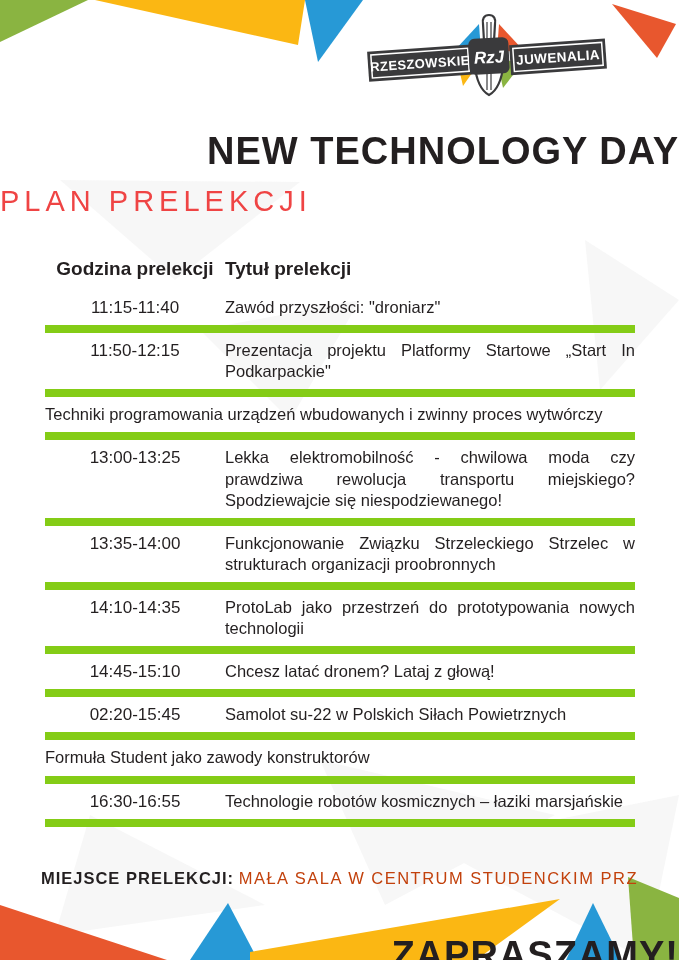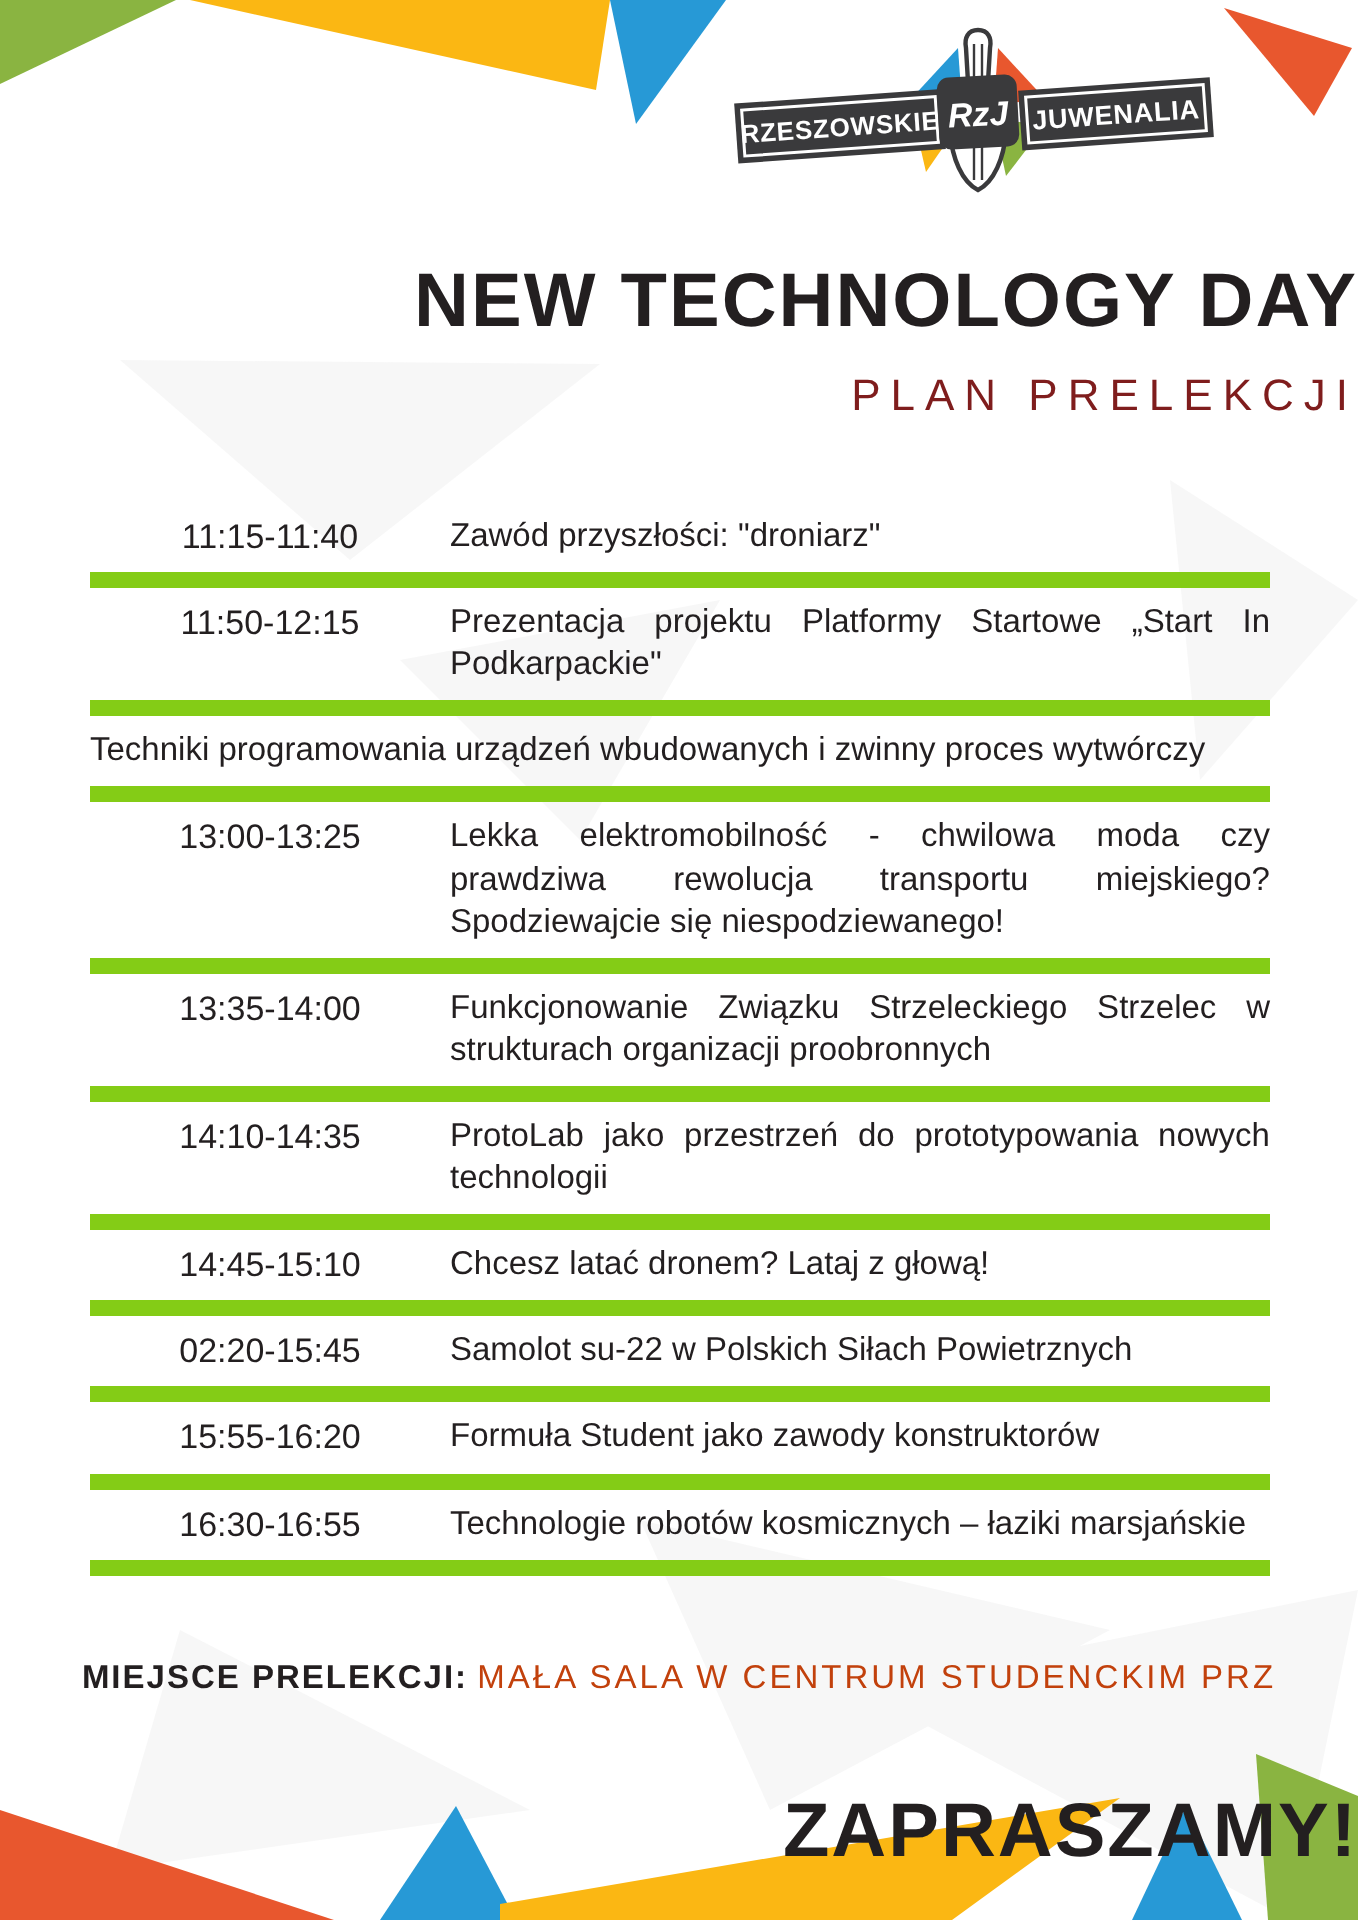--- a/index.html
+++ b/index.html
@@ -8,22 +8,22 @@
     background:#ffffff;font-family:"Liberation Sans",sans-serif;color:#231f20;
   }
   .decor-layer{position:absolute;inset:0;z-index:0;}
   .content{position:relative;z-index:2;}
   .logo{position:absolute;left:362px;top:10px;width:250px;height:94px;z-index:3;}
   .main-title{
     margin:0;padding-top:130px;text-align:right;
     font-size:38px;font-weight:900;letter-spacing:1px;color:#231f20;
   }
   .sub-title{
-    margin:12px 0 0 0;text-align:right;
-    font-size:22px;font-weight:400;letter-spacing:5px;color:#7f1d1d;
+    margin:12px 0 0 0;text-align:left;
+    font-size:29px;font-weight:400;letter-spacing:5px;color:#ef4444;
   }
   .schedule{width:590px;margin:40px 0 0 45px;}
   .schedule-header{display:flex;padding-bottom:10px;}
   .schedule-header .col-time{width:180px;text-align:center;font-weight:700;font-size:19px;}
   .schedule-header .col-title{flex:1;font-weight:700;font-size:19px;}
   .schedule-row{display:flex;border-bottom:8px solid #84cc16;padding:7px 0;}
   .schedule-row .cell-time{width:180px;text-align:center;font-size:17px;padding-top:1px;}
   .schedule-row .cell-title{
     flex:1;font-size:16.5px;line-height:1.28;text-align:justify;
     hyphens:auto;-webkit-hyphens:auto;
@@ -95,20 +95,24 @@
       <text x="127" y="53" text-anchor="middle" font-size="17" font-weight="700" font-style="italic" fill="#ffffff">RzJ</text>
     </g>
   </svg>
 </div>
 
 <div class="content">
   <h1 class="main-title">NEW TECHNOLOGY DAY</h1>
   <div class="sub-title">PLAN PRELEKCJI</div>
 
   <div class="schedule">
+    <div class="schedule-header">
+      <div class="col-time">Godzina prelekcji</div>
+      <div class="col-title">Tytuł prelekcji</div>
+    </div>
 
     <div class="schedule-row">
       <div class="cell-time">11:15-11:40</div>
       <div class="cell-title">Zawód przyszłości: "droniarz"</div>
     </div>
     <div class="schedule-row">
       <div class="cell-time">11:50-12:15</div>
       <div class="cell-title">Prezentacja projektu Platformy Startowe „Start In Podkarpackie"</div>
     </div>
     <div class="schedule-row">
@@ -128,21 +132,20 @@
     </div>
     <div class="schedule-row">
       <div class="cell-time">14:45-15:10</div>
       <div class="cell-title">Chcesz latać dronem? Lataj z głową!</div>
     </div>
     <div class="schedule-row">
       <div class="cell-time">02:20-15:45</div>
       <div class="cell-title">Samolot su-22 w Polskich Siłach Powietrznych</div>
     </div>
     <div class="schedule-row">
-      <div class="cell-time">15:55-16:20</div>
       <div class="cell-title">Formuła Student jako zawody konstruktorów</div>
     </div>
     <div class="schedule-row">
       <div class="cell-time">16:30-16:55</div>
       <div class="cell-title">Technologie robotów kosmicznych – łaziki marsjańskie</div>
     </div>
   </div>
 
   <div class="venue-line">
     <span class="venue-label">MIEJSCE PRELEKCJI:</span>

